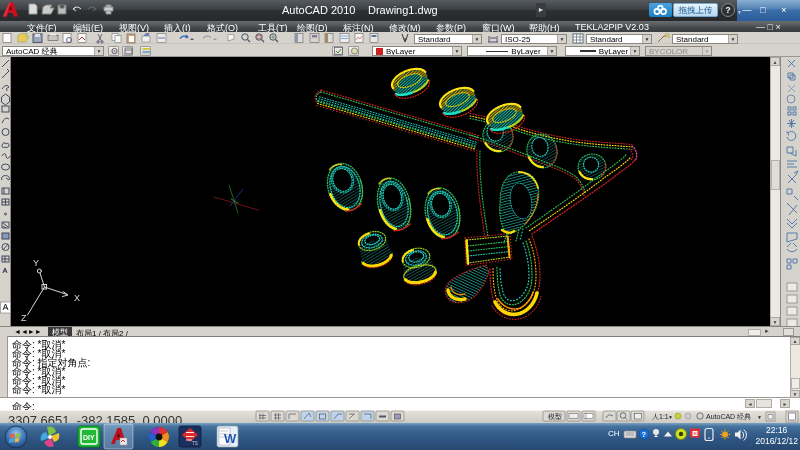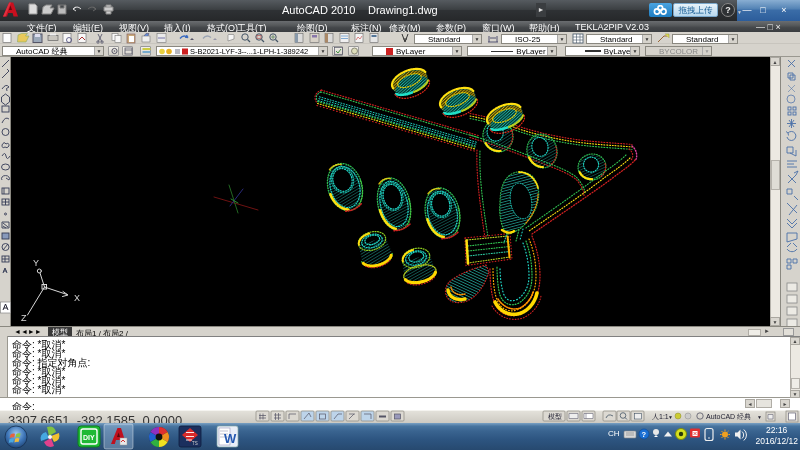--- a/index.html
+++ b/index.html
@@ -10,21 +10,21 @@
 #titleblue{left:737px;top:0;width:63px;height:21px;background:linear-gradient(180deg,#89aed2 0%,#5685b6 40%,#3a6ca7 50%,#2c5d9b 100%)}
 .wbtn{color:#fff;font-size:9px;line-height:10px;text-align:center}
 #acadlogo{left:2px;top:1px;width:17px;height:17px}
 #title-text{left:282px;top:4px;color:#fff;font-size:11px;width:300px}
 
 #menubar{left:0;top:21px;width:800px;height:11px;background:linear-gradient(180deg,#6a6d70 0%,#55585a 40%,#44474a 60%,#3a3d40 100%);color:#fff;font-size:9px}
 #menubar span{position:absolute;top:1px;white-space:nowrap}
 
 #toolbar1{left:0;top:32px;width:800px;height:12px;background:#d6d3cc;border-bottom:1px solid #c8c5be}
 #toolbar2{left:0;top:44px;width:800px;height:13px;background:#d6d3cc;border-bottom:1px solid #9a9890}
-.combo{position:absolute;height:10px;background:#fff;border:1px solid #8a8880;font-size:8px;color:#000;line-height:9px;padding-left:13px;white-space:nowrap;overflow:hidden}
+.combo{position:absolute;height:10px;background:#fff;border:1px solid #8a8880;font-size:8px;color:#000;line-height:9px;padding-left:3px;white-space:nowrap;overflow:hidden}
 .combo .da{position:absolute;right:0;top:0;width:9px;height:100%;background:#d6d3cc;border-left:1px solid #aaa;font-size:5px;text-align:center;line-height:9px;color:#333}
 .ticon{position:absolute;width:11px;height:10px;border-radius:1px}
 
 #canvas{left:11px;top:57px;width:759px;height:269px;background:#000}
 #lstrip{left:0;top:57px;width:11px;height:269px;background:#d6d3cc;border-right:1px solid #8a8880}
 #rscroll{left:770px;top:57px;width:10px;height:269px;background:#ece9e2;border-left:1px solid #b5b2ab}
 #rstrip{left:780px;top:57px;width:20px;height:269px;background:#d6d3cc;border-left:1px solid #8a8880}
 
 #tabsrow{left:0;top:326px;width:800px;height:10px;background:#d6d3cc;border-top:1px solid #8a8880;font-size:8px}
 
@@ -80,23 +80,23 @@
   <div class="abs wbtn" style="left:741px;top:5px;width:12px">—</div>
   <div class="abs wbtn" style="left:757px;top:5px;width:12px">□</div>
   <div class="abs wbtn" style="left:778px;top:5px;width:12px">×</div>
 
   <div class="abs" id="menubar">
     <span style="left:27px">文件(F)</span>
       <span style="left:73px">编辑(E)</span>
       <span style="left:119px">视图(V)</span>
       <span style="left:164px">插入(I)</span>
       <span style="left:207px">格式(O)</span>
-      <span style="left:237px">工具(T)</span>
+      <span style="left:258px">工具(T)</span>
       <span style="left:297px">绘图(D)</span>
-      <span style="left:351px">标注(N)</span>
+      <span style="left:343px">标注(N)</span>
       <span style="left:389px">修改(M)</span>
       <span style="left:436px">参数(P)</span>
       <span style="left:482px">窗口(W)</span>
       <span style="left:529px">帮助(H)</span>
       <span style="left:575px">TEKLA2PIP V2.03</span>
     <span style="left:756px;color:#eee">— □ ×</span>
   </div>
 
   <div class="abs" id="toolbar1"></div>
   <svg class="abs" style="left:0;top:32px;width:800px;height:12px" viewBox="0 0 800 12">
@@ -180,30 +180,20 @@
         <rect x="1" y="1" width="7" height="6" fill="none" stroke="#556" stroke-width="0.8"></rect>
         <path d="M1 3 h7" stroke="#556" stroke-width="0.8"></path>
       </svg>
   </div>
   <div class="abs ticon" style="left:140px;top:45.5px;background:linear-gradient(180deg,#f2f0ea,#d4d1c9);border:1px solid #999">
     <svg width="9" height="8" viewBox="0 0 9 8" style="position:absolute;left:0.5px;top:0.5px">
         <rect x="0.5" y="1" width="8" height="2" fill="#cc4"></rect>
         <rect x="0.5" y="4" width="8" height="2" fill="#7ac"></rect>
       </svg>
   </div>
-  <div class="abs combo" style="left:156px;top:45.5px;width:172px">
-    <svg width="30" height="9" viewBox="0 0 30 9" style="position:absolute;left:1px;top:0">
-        <circle cx="4" cy="4.5" r="2.8" fill="#e8d040"></circle>
-        <circle cx="11" cy="4.5" r="2.8" fill="#e8b020"></circle>
-        <path d="M17 2 h5 v5 h-5 z" fill="#b8b8c0"></path>
-        <rect x="24" y="1.5" width="6" height="6" fill="#cc2020"></rect>
-      </svg>
-    <span style="position:absolute;left:33px;font-size:7.5px">S-B2021-LYF-3--...1-LPH-1-389242</span>
-      <span class="da">▼</span>
-  </div>
   <div class="abs ticon" style="left:332px;top:45.5px;background:linear-gradient(180deg,#f2f0ea,#d4d1c9);border:1px solid #999">
     <svg width="9" height="8" viewBox="0 0 9 8" style="position:absolute;left:0.5px;top:0.5px">
         <rect x="0.5" y="0.5" width="8" height="7" fill="none" stroke="#556" stroke-width="0.7"></rect>
         <path d="M2 4 l2 2 3-4" stroke="#383" fill="none" stroke-width="0.9"></path>
       </svg>
   </div>
   <div class="abs ticon" style="left:348px;top:45.5px;background:linear-gradient(180deg,#f2f0ea,#d4d1c9);border:1px solid #999">
     <svg width="9" height="8" viewBox="0 0 9 8" style="position:absolute;left:0.5px;top:0.5px">
         <circle cx="4.5" cy="4" r="3" fill="#ddb" stroke="#665" stroke-width="0.7"></circle>
       </svg>

